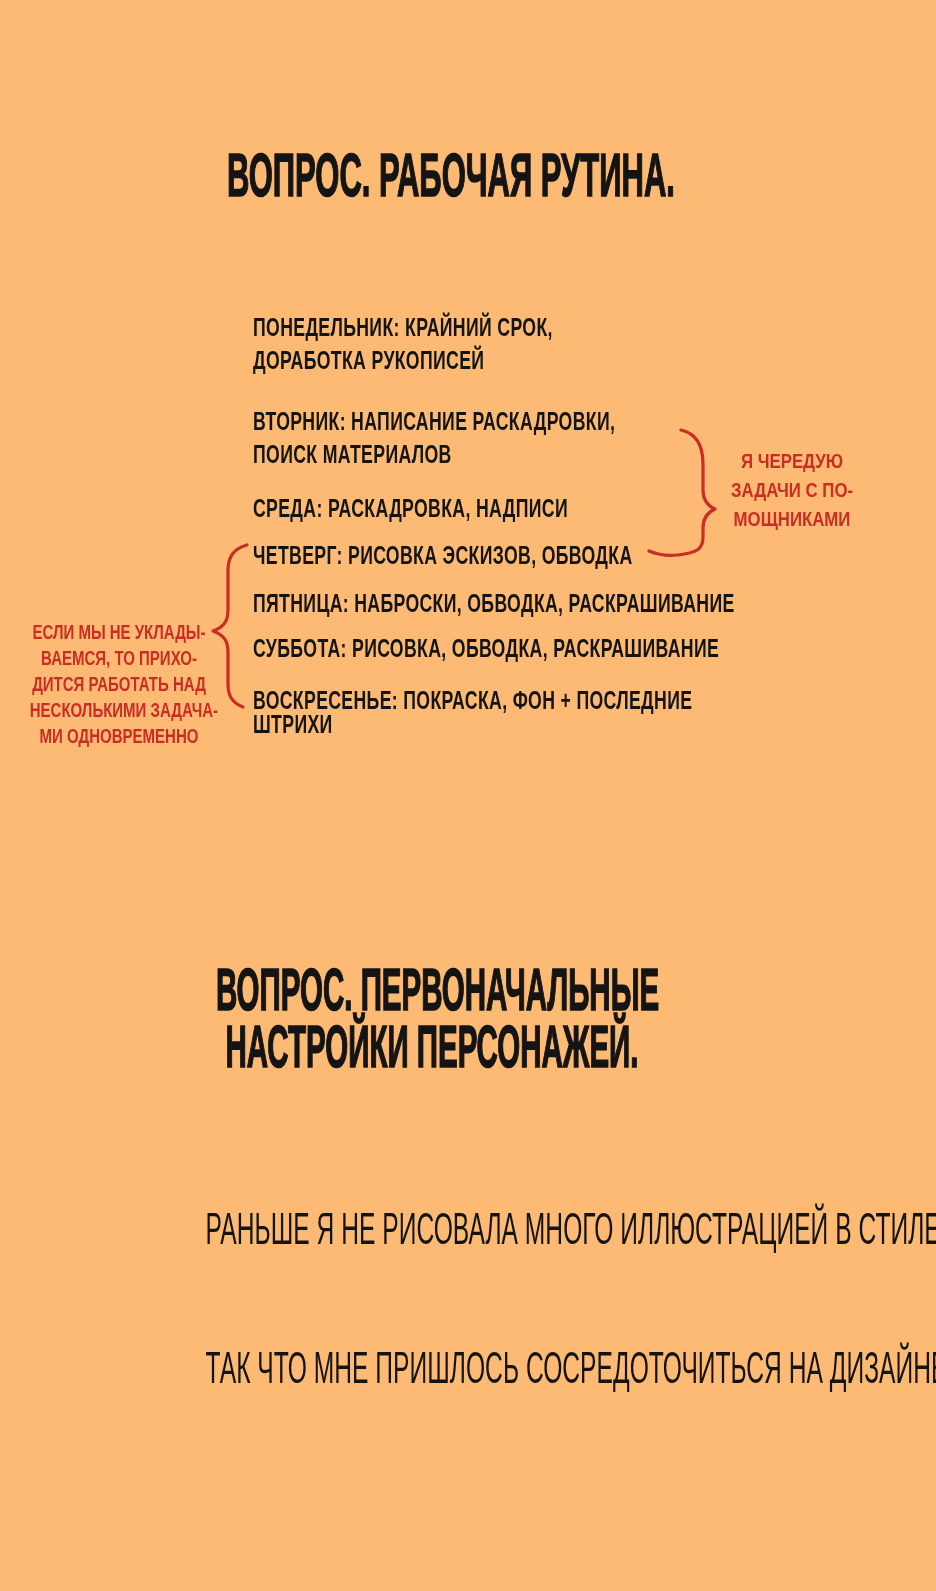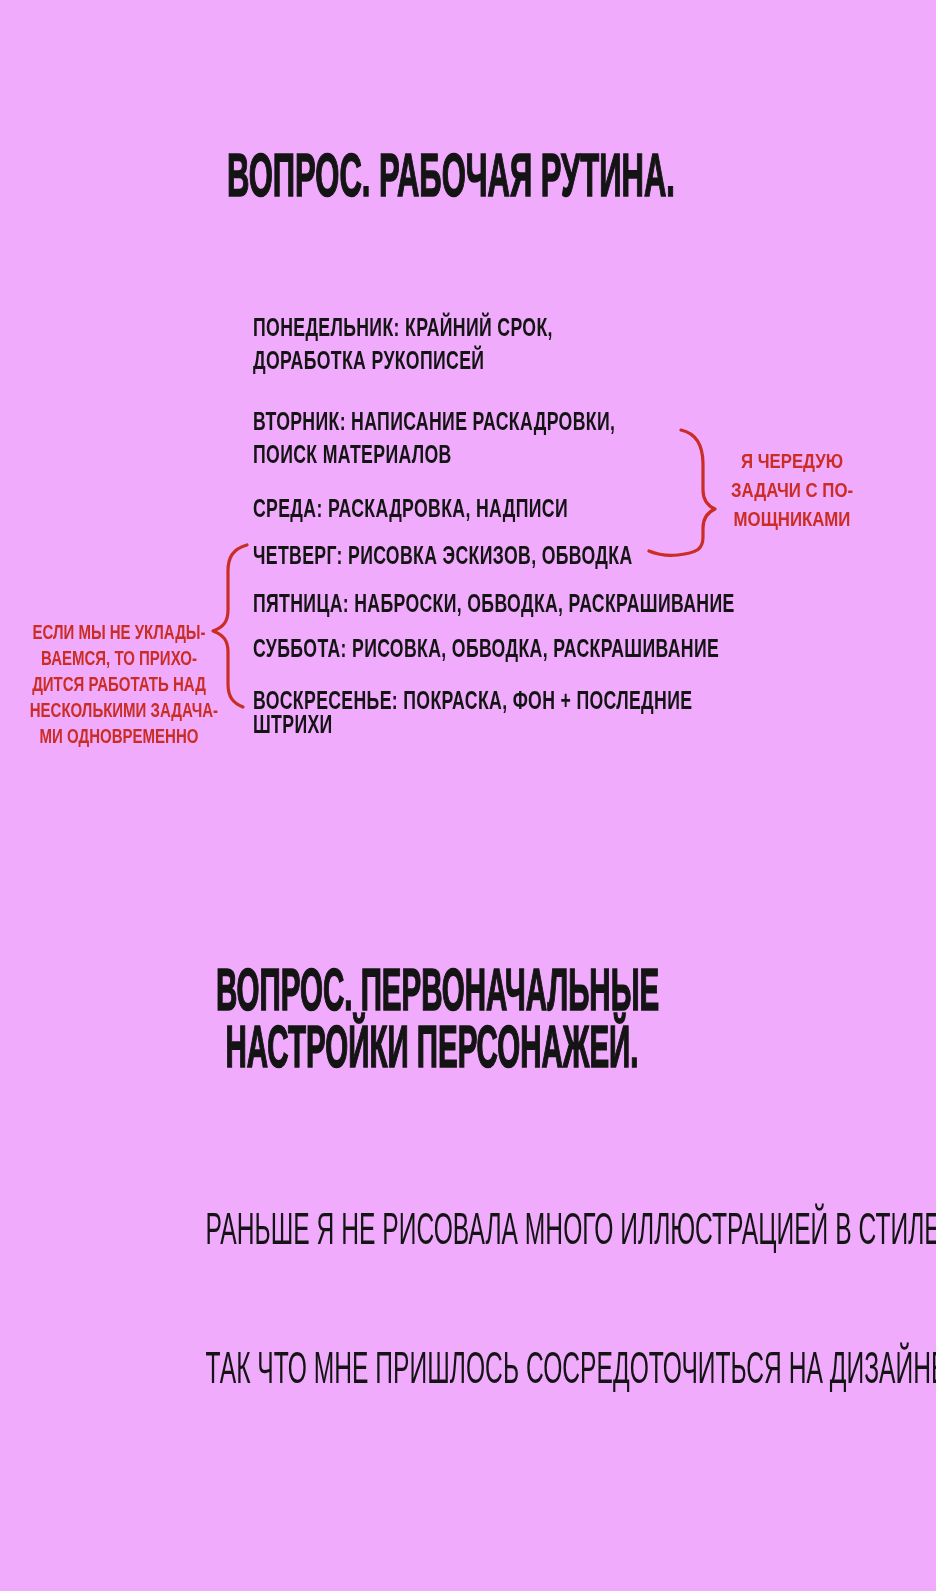--- a/index.html
+++ b/index.html
@@ -1,21 +1,21 @@
 <!DOCTYPE html>
 <html lang="ru" style="--accent-red: #c92d23; --ink: #141414;"><head>
 <meta charset="utf-8">
 <style>
   :root { --accent-red: #c92d23; --ink: #141414; }
   html, body { margin: 0; padding: 0; background: #ffffff; }
   .page {
     position: relative;
     width: 936px;
     height: 1591px;
-    background: #f0abfc;
+    background: #fdba74;
     overflow: hidden;
     font-family: "Liberation Sans", sans-serif;
     color: var(--ink);
   }
   
   .big-title {
     position: absolute;
     text-align: center;
     font-weight: bold;
     color: var(--ink);

